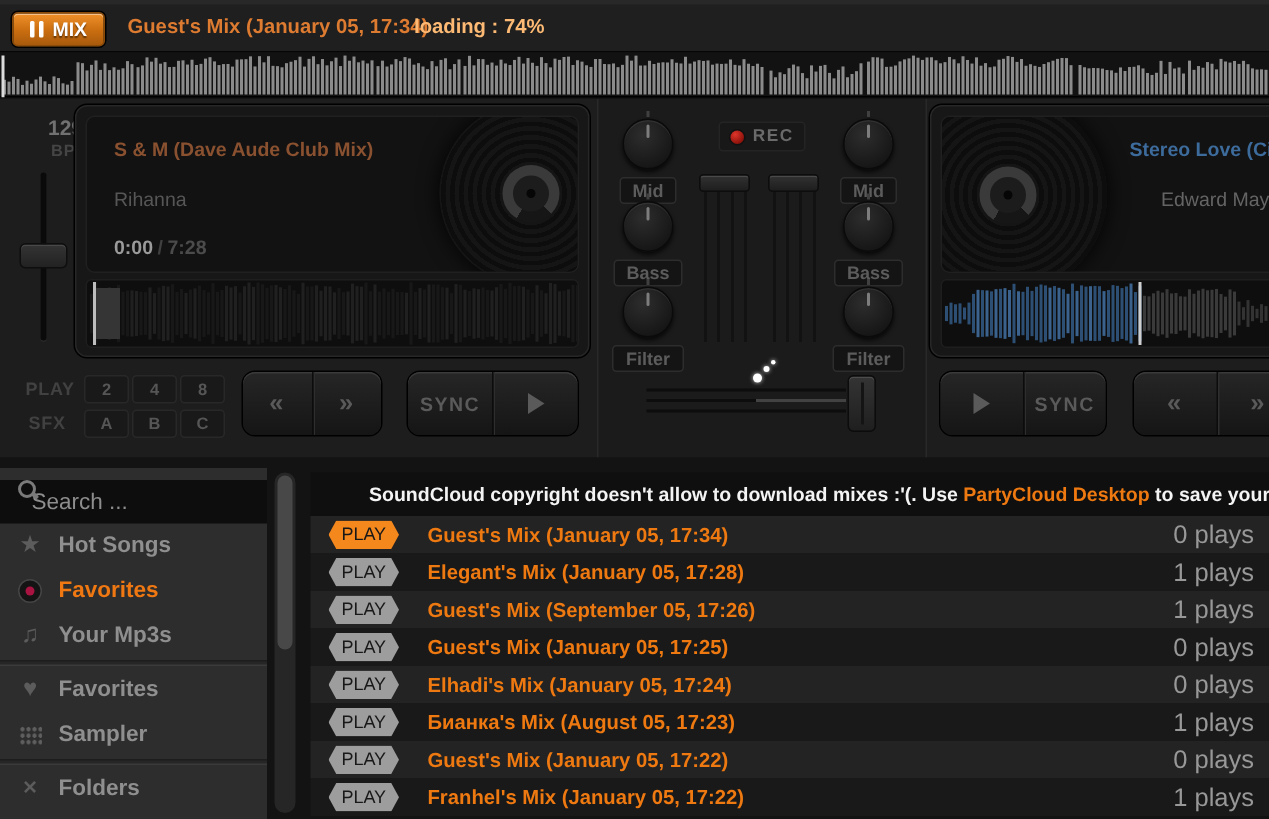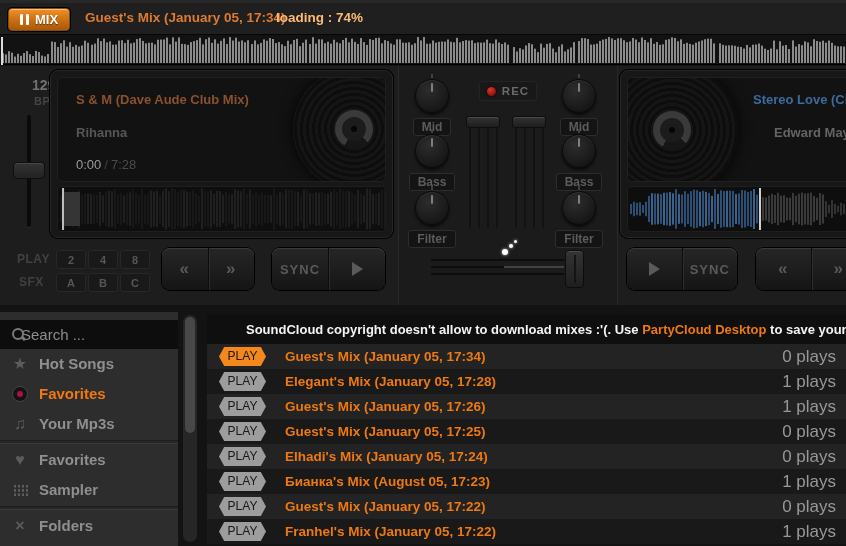--- a/index.html
+++ b/index.html
@@ -48,26 +48,26 @@
                 border-radius:50%;
                 background:conic-gradient(from 210deg, #3a3a3a 0 285deg, #161616 285deg 360deg); }
   .vinyl .hub-inner { position:absolute; left:50%; top:50%; width:24px; height:24px; margin:-12px 0 0 -12px;
                 border-radius:50%; background:#1c1c1c; }
   .vinyl .spindle { position:absolute; left:50%; top:50%; width:6px; height:6px; margin:-3px 0 0 -3px;
                 border-radius:50%; background:#060606; }
   .deck-left .vinyl { right:-30px; top:-10px; width:122px; height:122px; }
   .deck-right .vinyl { left:-22px; top:-14px; width:132px; height:132px; }
 
   .trk-title { position:absolute; font-weight:bold; font-size:13px; white-space:nowrap; }
-  .trk-artist { position:absolute; font-weight:bold; font-size:13px; white-space:nowrap; }
+  .trk-artist { position:absolute; font-weight:normal; font-size:13px; white-space:nowrap; }
   .deck-left .trk-title { left:18px; top:14px; color:#8a5130; }
   .deck-left .trk-artist { left:18px; top:47px; color:#565656; }
   .deck-right .trk-title { left:125px; top:14px; color:#3c6b9c; }
   .deck-right .trk-artist { left:146px; top:47px; color:#646464; }
-  .trk-time { position:absolute; left:18px; top:79px; font-weight:normal; font-size:13px; }
+  .trk-time { position:absolute; left:18px; top:79px; font-weight:bold; font-size:13px; }
   .trk-time .cur { color:#9a9a9a; } .trk-time .sep { color:#3f3f3f; padding:0 3px;} .trk-time .tot { color:#4b4b4b; }
 
   .wave-box { position:absolute; left:6px; top:115px; height:46px; background:#0e0e0e; border:1px solid #1e1e1e;
               border-radius:4px; overflow:hidden; }
   .deck-left .wave-box { width:329px; }
   .deck-right .wave-box { width:306px; }
 
   
   .bpm-value { position:absolute; left:32px; top:11px; color:#717171; font-weight:bold; font-size:14px; }
   .bpm-label { position:absolute; left:34px; top:29px; color:#454545; font-weight:bold; font-size:11px; letter-spacing:0.5px; }
@@ -138,21 +138,21 @@
   .play-tri { width:0; height:0; border-left:11px solid #5a5a5a; border-top:7px solid transparent; border-bottom:7px solid transparent; }
   .tg-rew-l  { left:162px; width:92px; }
   .tg-sync-l { left:272px; width:113px; }
   .tg-play-r { left:627px; width:110px; }
   .tg-rew-r  { left:756px; width:110px; }
 
   
   .bottom { position:absolute; left:0; top:305px; width:846px; height:241px; background:#131313; }
 
   .sidebar { position:absolute; left:0; top:7px; width:178px; height:234px; background:#2d2d2d; }
-  .search-row { position:absolute; left:0; top:8px; width:178px; height:29px; background:#0d0d0d; display:flex; align-items:center; }
+  .search-row { position:absolute; left:0; top:8px; width:178px; height:29px; background:#0d0d0d; display:flex; }
   .mag-icon { position:relative; width:13px; height:13px; margin:0 9px 0 12px; }
   .mag-icon::before { content:""; position:absolute; left:0; top:0; width:8px; height:8px; border:2px solid #7a7a7a; border-radius:50%; }
   .mag-icon::after { content:""; position:absolute; left:9px; top:9px; width:5px; height:2.5px; background:#7a7a7a; transform:rotate(45deg); border-radius:1px; }
   .search-row input { flex:1; background:transparent; border:none; outline:none; color:#cfcfcf;
                       font-family:"Liberation Sans",sans-serif; font-size:15px; }
   .search-row input::placeholder { color:#8d8d8d; font-weight:normal; }
 
   .side-items { position:absolute; left:0; top:37px; width:178px; }
   .side-item { position:relative; height:30px; line-height:30px; padding-left:39px; cursor:pointer; }
   .side-item .icn { position:absolute; left:9px; top:0; width:22px; height:30px; display:flex; align-items:center;
@@ -846,21 +846,21 @@
           <span class="rec-title">Guest's Mix (January 05, 17:34)</span>
           <span class="rec-plays">0 plays</span>
         </div>
         <div class="rec-row even">
           <span class="play-badge">PLAY</span>
           <span class="rec-title">Elegant's Mix (January 05, 17:28)</span>
           <span class="rec-plays">1 plays</span>
         </div>
         <div class="rec-row odd">
           <span class="play-badge">PLAY</span>
-          <span class="rec-title">Guest's Mix (January 05, 17:26)</span>
+          <span class="rec-title">Guest's Mix (September 05, 17:26)</span>
           <span class="rec-plays">1 plays</span>
         </div>
         <div class="rec-row even">
           <span class="play-badge">PLAY</span>
           <span class="rec-title">Guest's Mix (January 05, 17:25)</span>
           <span class="rec-plays">0 plays</span>
         </div>
         <div class="rec-row odd">
           <span class="play-badge">PLAY</span>
           <span class="rec-title">Elhadi's Mix (January 05, 17:24)</span>

